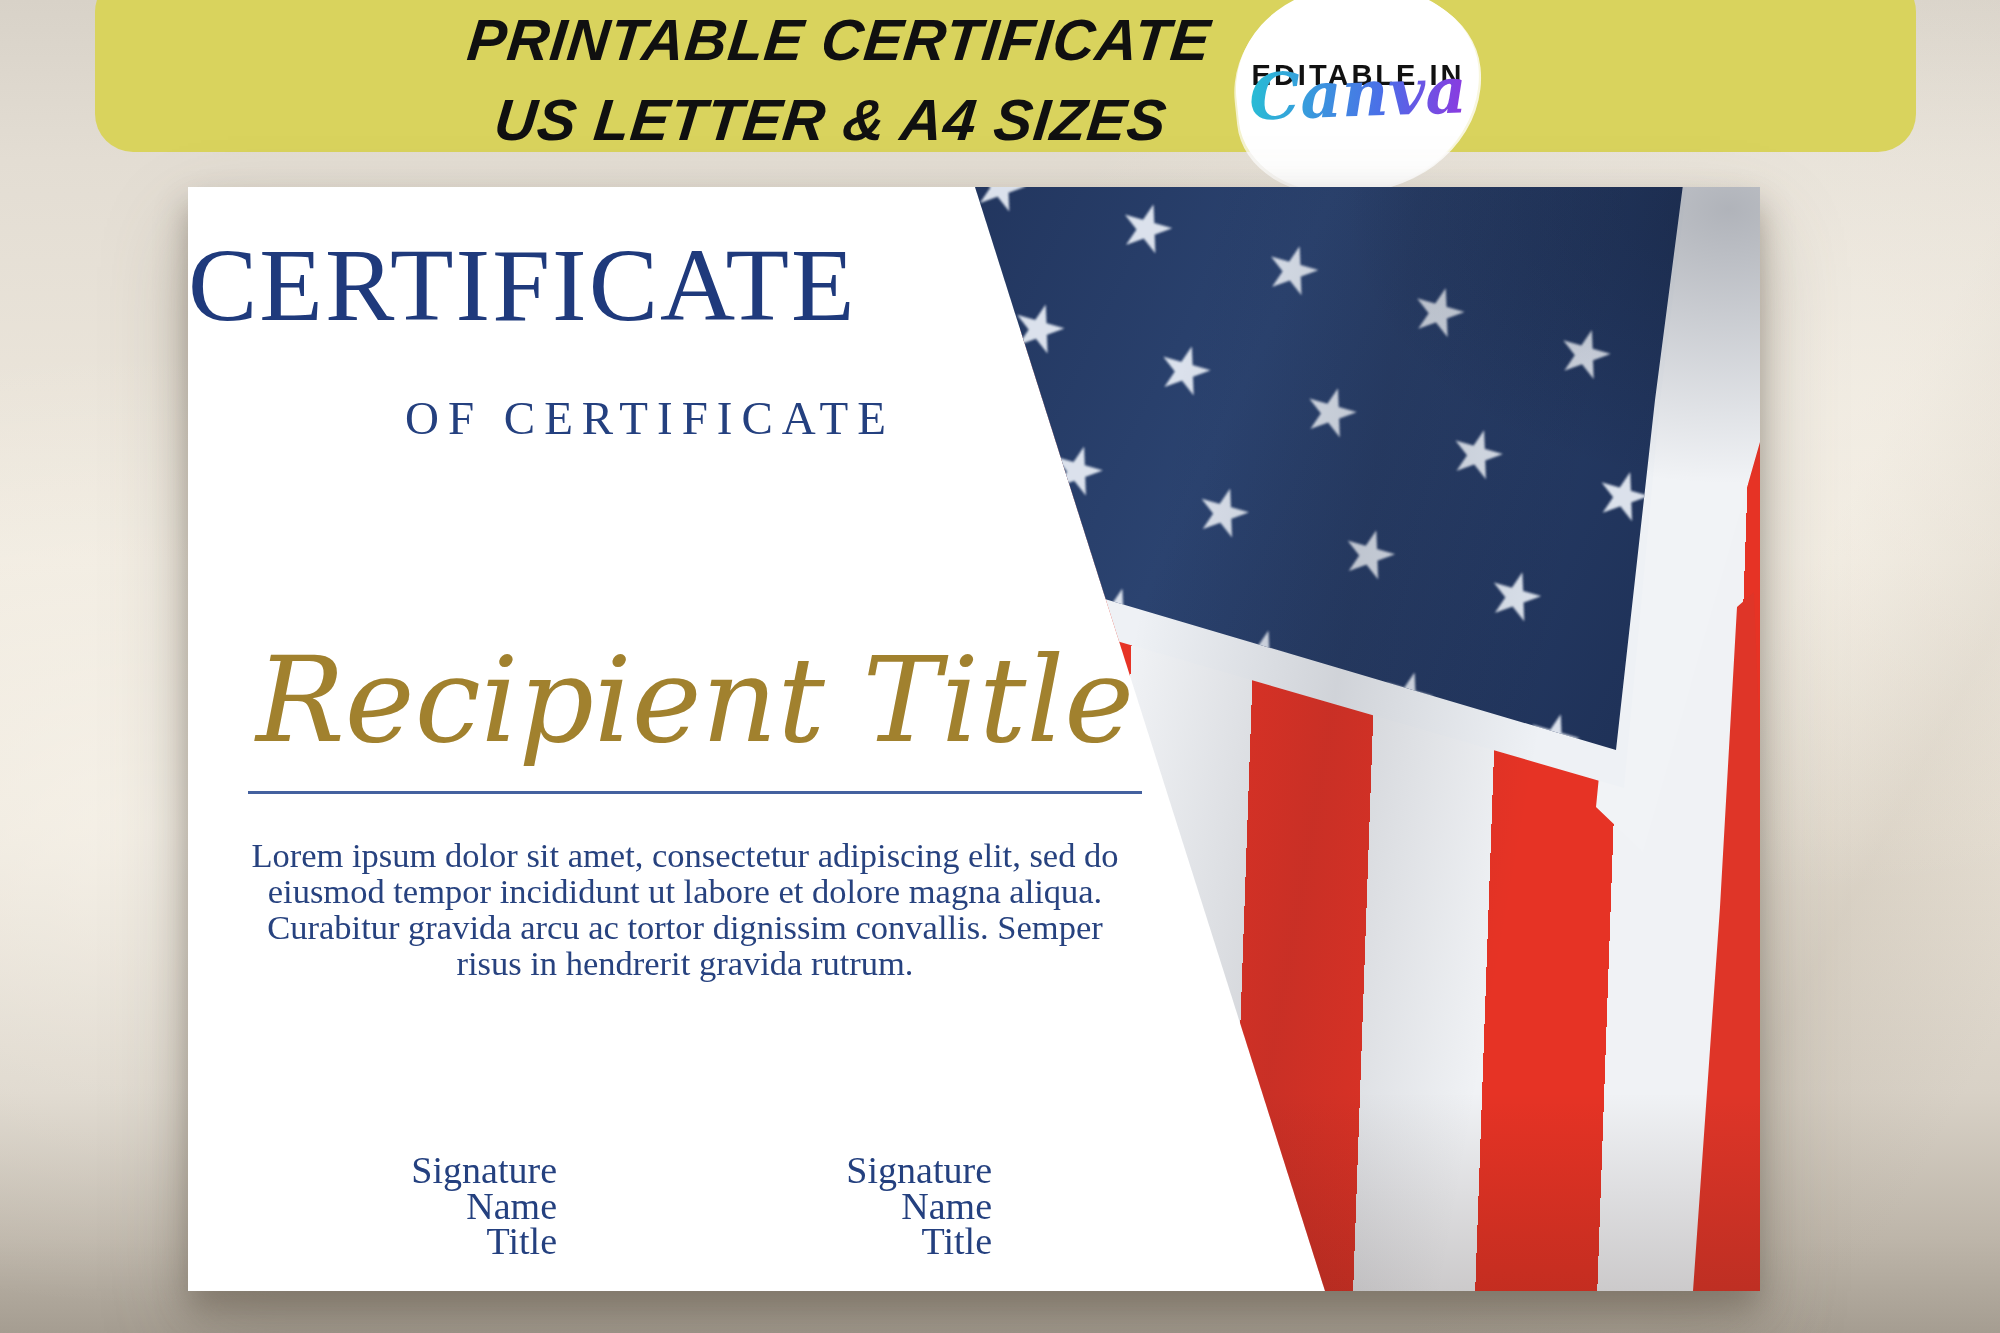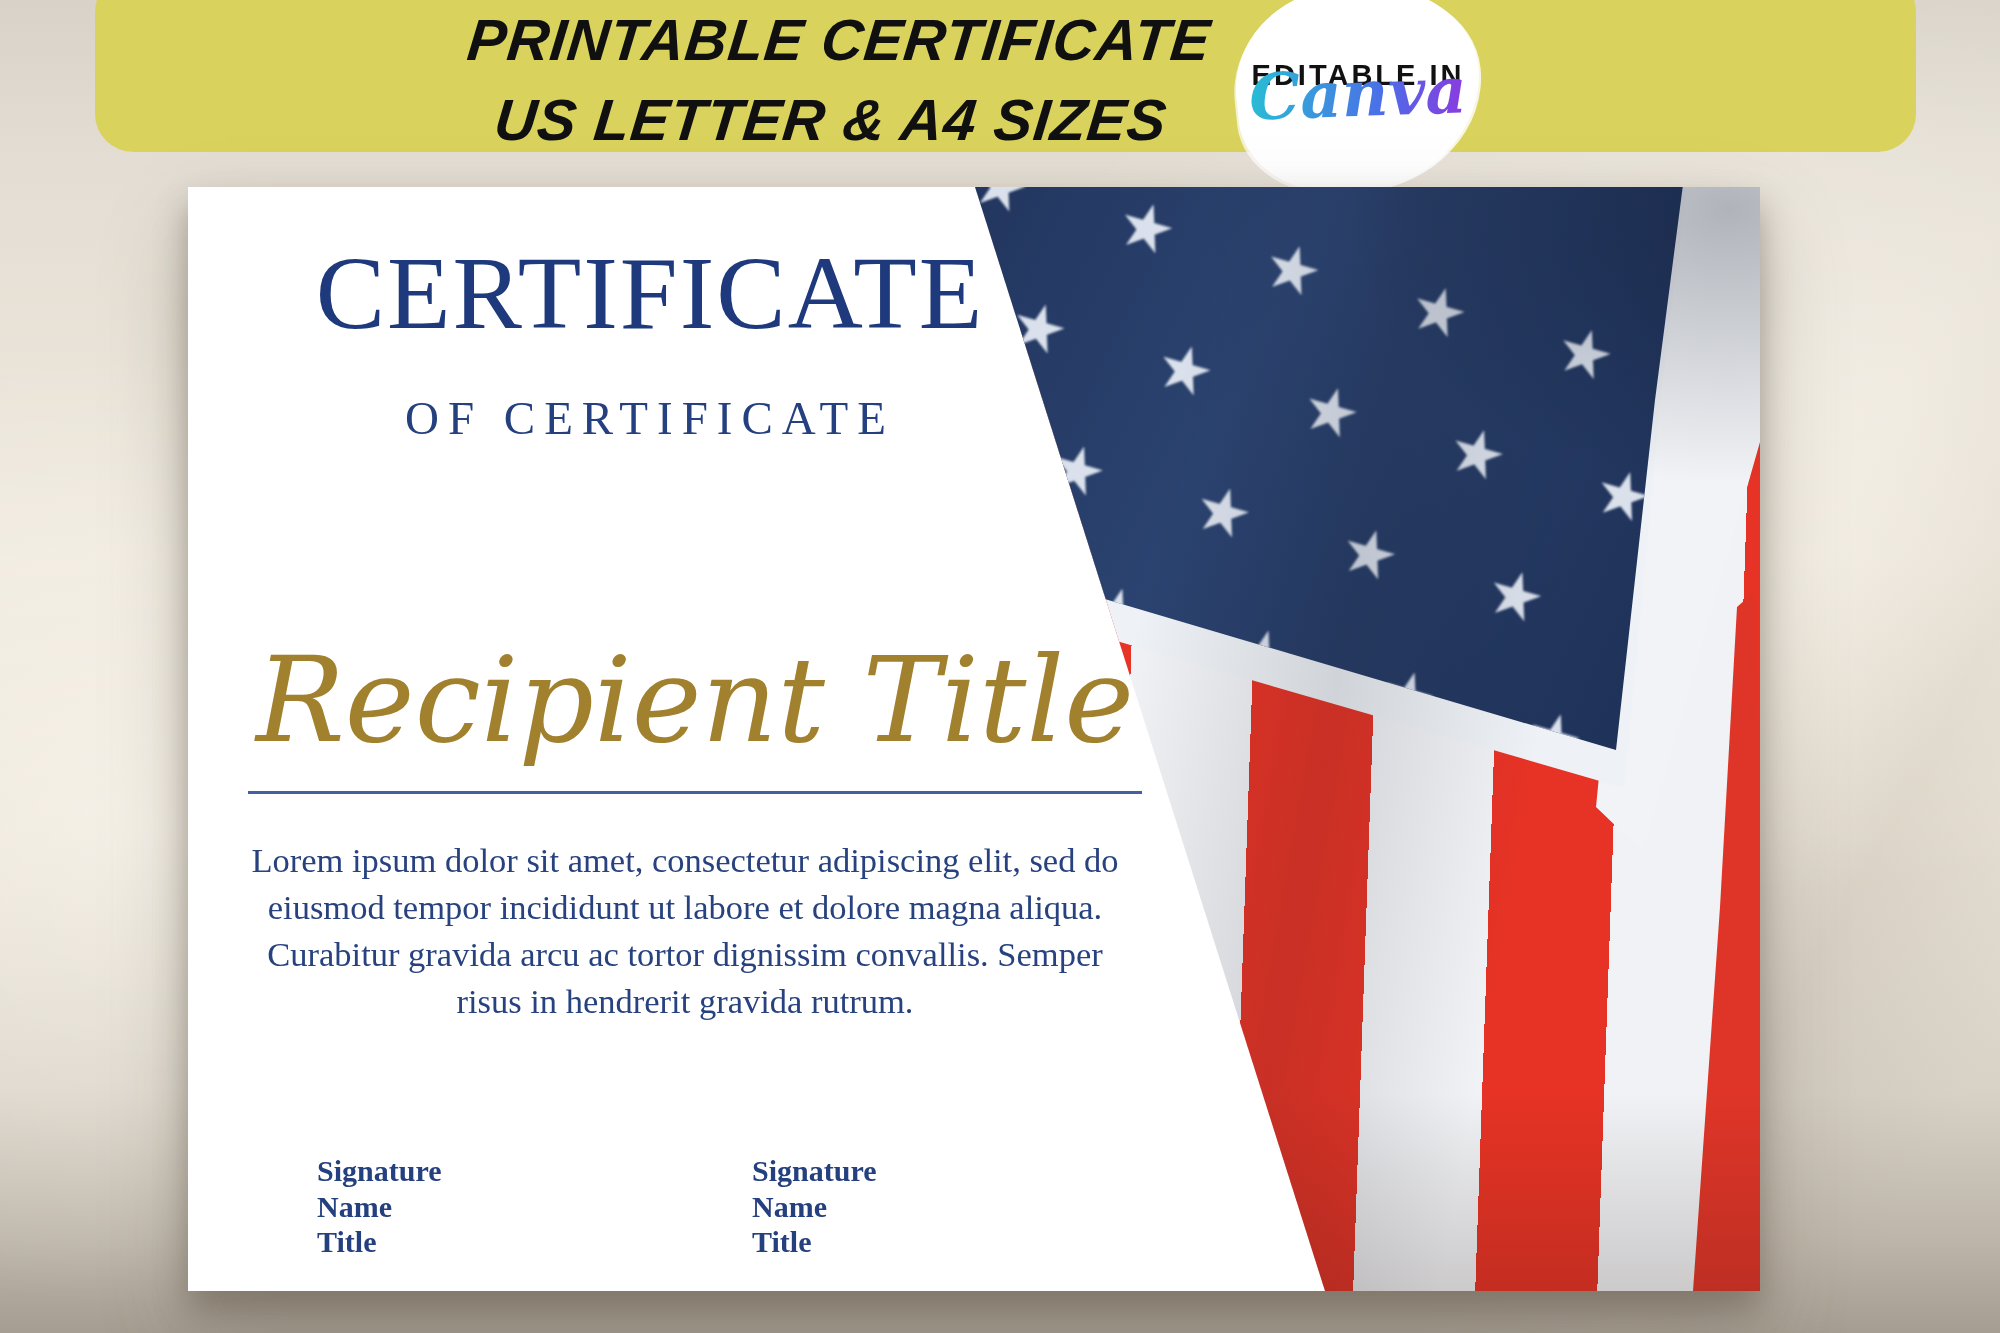--- a/index.html
+++ b/index.html
@@ -57,33 +57,33 @@
   .canton{position:absolute;inset:0;
     background:linear-gradient(115deg,#111f3c 0%,#1e3057 30%,#2b4370 55%,#203push 75%,#162547 100%);
     background:linear-gradient(115deg,#111f3c 0%,#1e3057 30%,#2b4370 55%,#162547 100%);
     clip-path:polygon(735px -10px, 1496px -10px, 1467px 213px, 1428px 563px, 690px 345px);}
   .stars{position:absolute;left:700px;top:-46px;width:1500px;height:1000px;
     transform:rotate(16deg);transform-origin:0 0;}
   .star{position:absolute;font-family:"DejaVu Sans",sans-serif;font-size:64px;line-height:64px;
     color:#e3e9f2;filter:blur(1.3px);opacity:.96;}
 
   
-  .c-title{position:absolute;left:0;top:50px;width:924px;text-align:center;
+  .c-title{position:absolute;left:0;top:42px;width:924px;text-align:left;
     font-size:104px;line-height:112px;letter-spacing:2px;color:#1f3a7c;}
   .c-sub{position:absolute;left:0;top:204px;width:924px;text-align:center;
     font-size:47px;letter-spacing:9px;color:#24407f;}
   .c-pres{position:absolute;left:38px;top:350px;width:924px;text-align:center;
     font-size:40px;color:#24407f;}
   .c-name{position:absolute;left:45px;top:418px;width:924px;text-align:center;
     font-family:"DejaVu Serif",serif;font-style:italic;font-size:118px;line-height:190px;
     color:#a1812e;white-space:nowrap;}
   .c-line{position:absolute;left:60px;top:604px;width:894px;height:3px;background:#44619f;}
   .c-body{position:absolute;left:55px;top:650px;width:884px;text-align:center;
-    font-size:34.5px;line-height:47px;color:#27427f;}
-  .sig{position:absolute;width:240px;text-align:left;font-size:30px;line-height:35.5px;color:#24407f;font-weight:bold;}
+    font-size:34.5px;line-height:36px;color:#27427f;}
+  .sig{position:absolute;width:240px;text-align:right;font-size:38px;line-height:35.5px;color:#24407f;}
   .sig-left{left:129px;top:966px;}
   .sig-right{left:564px;top:966px;}
 </style>
 </head>
 <body>
 
 <div class="stage">
 
   <div class="banner" style="background: rgb(217, 211, 93);">
     <div class="banner-text">

